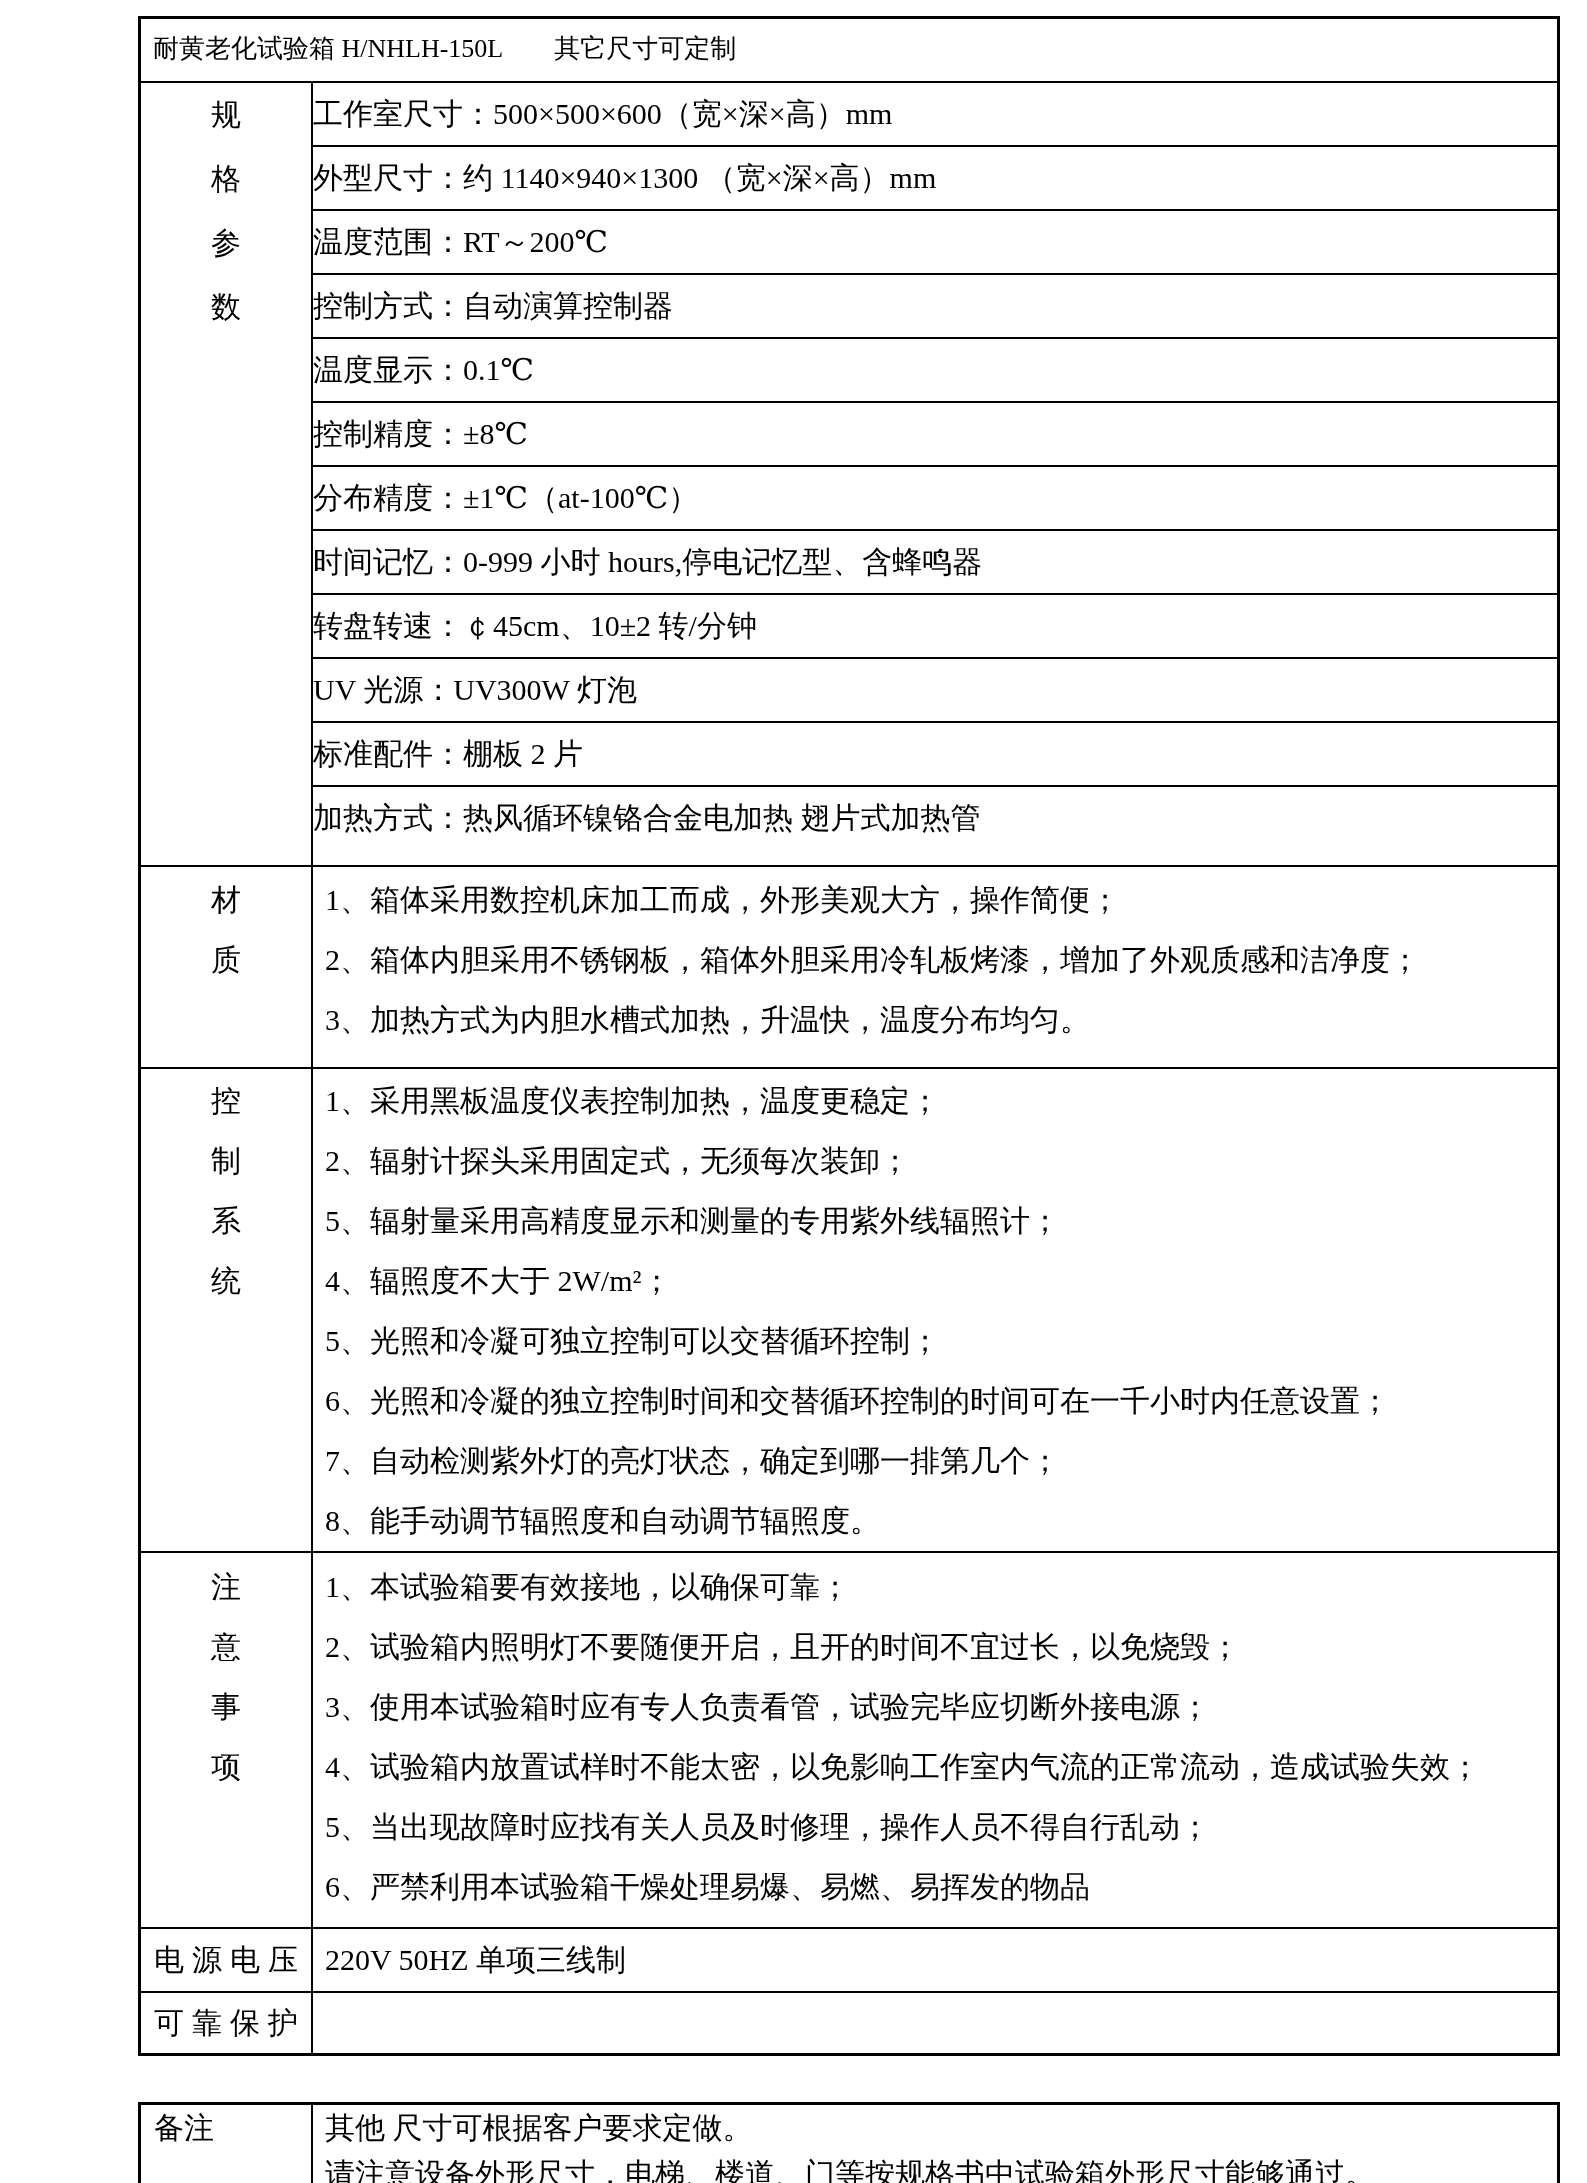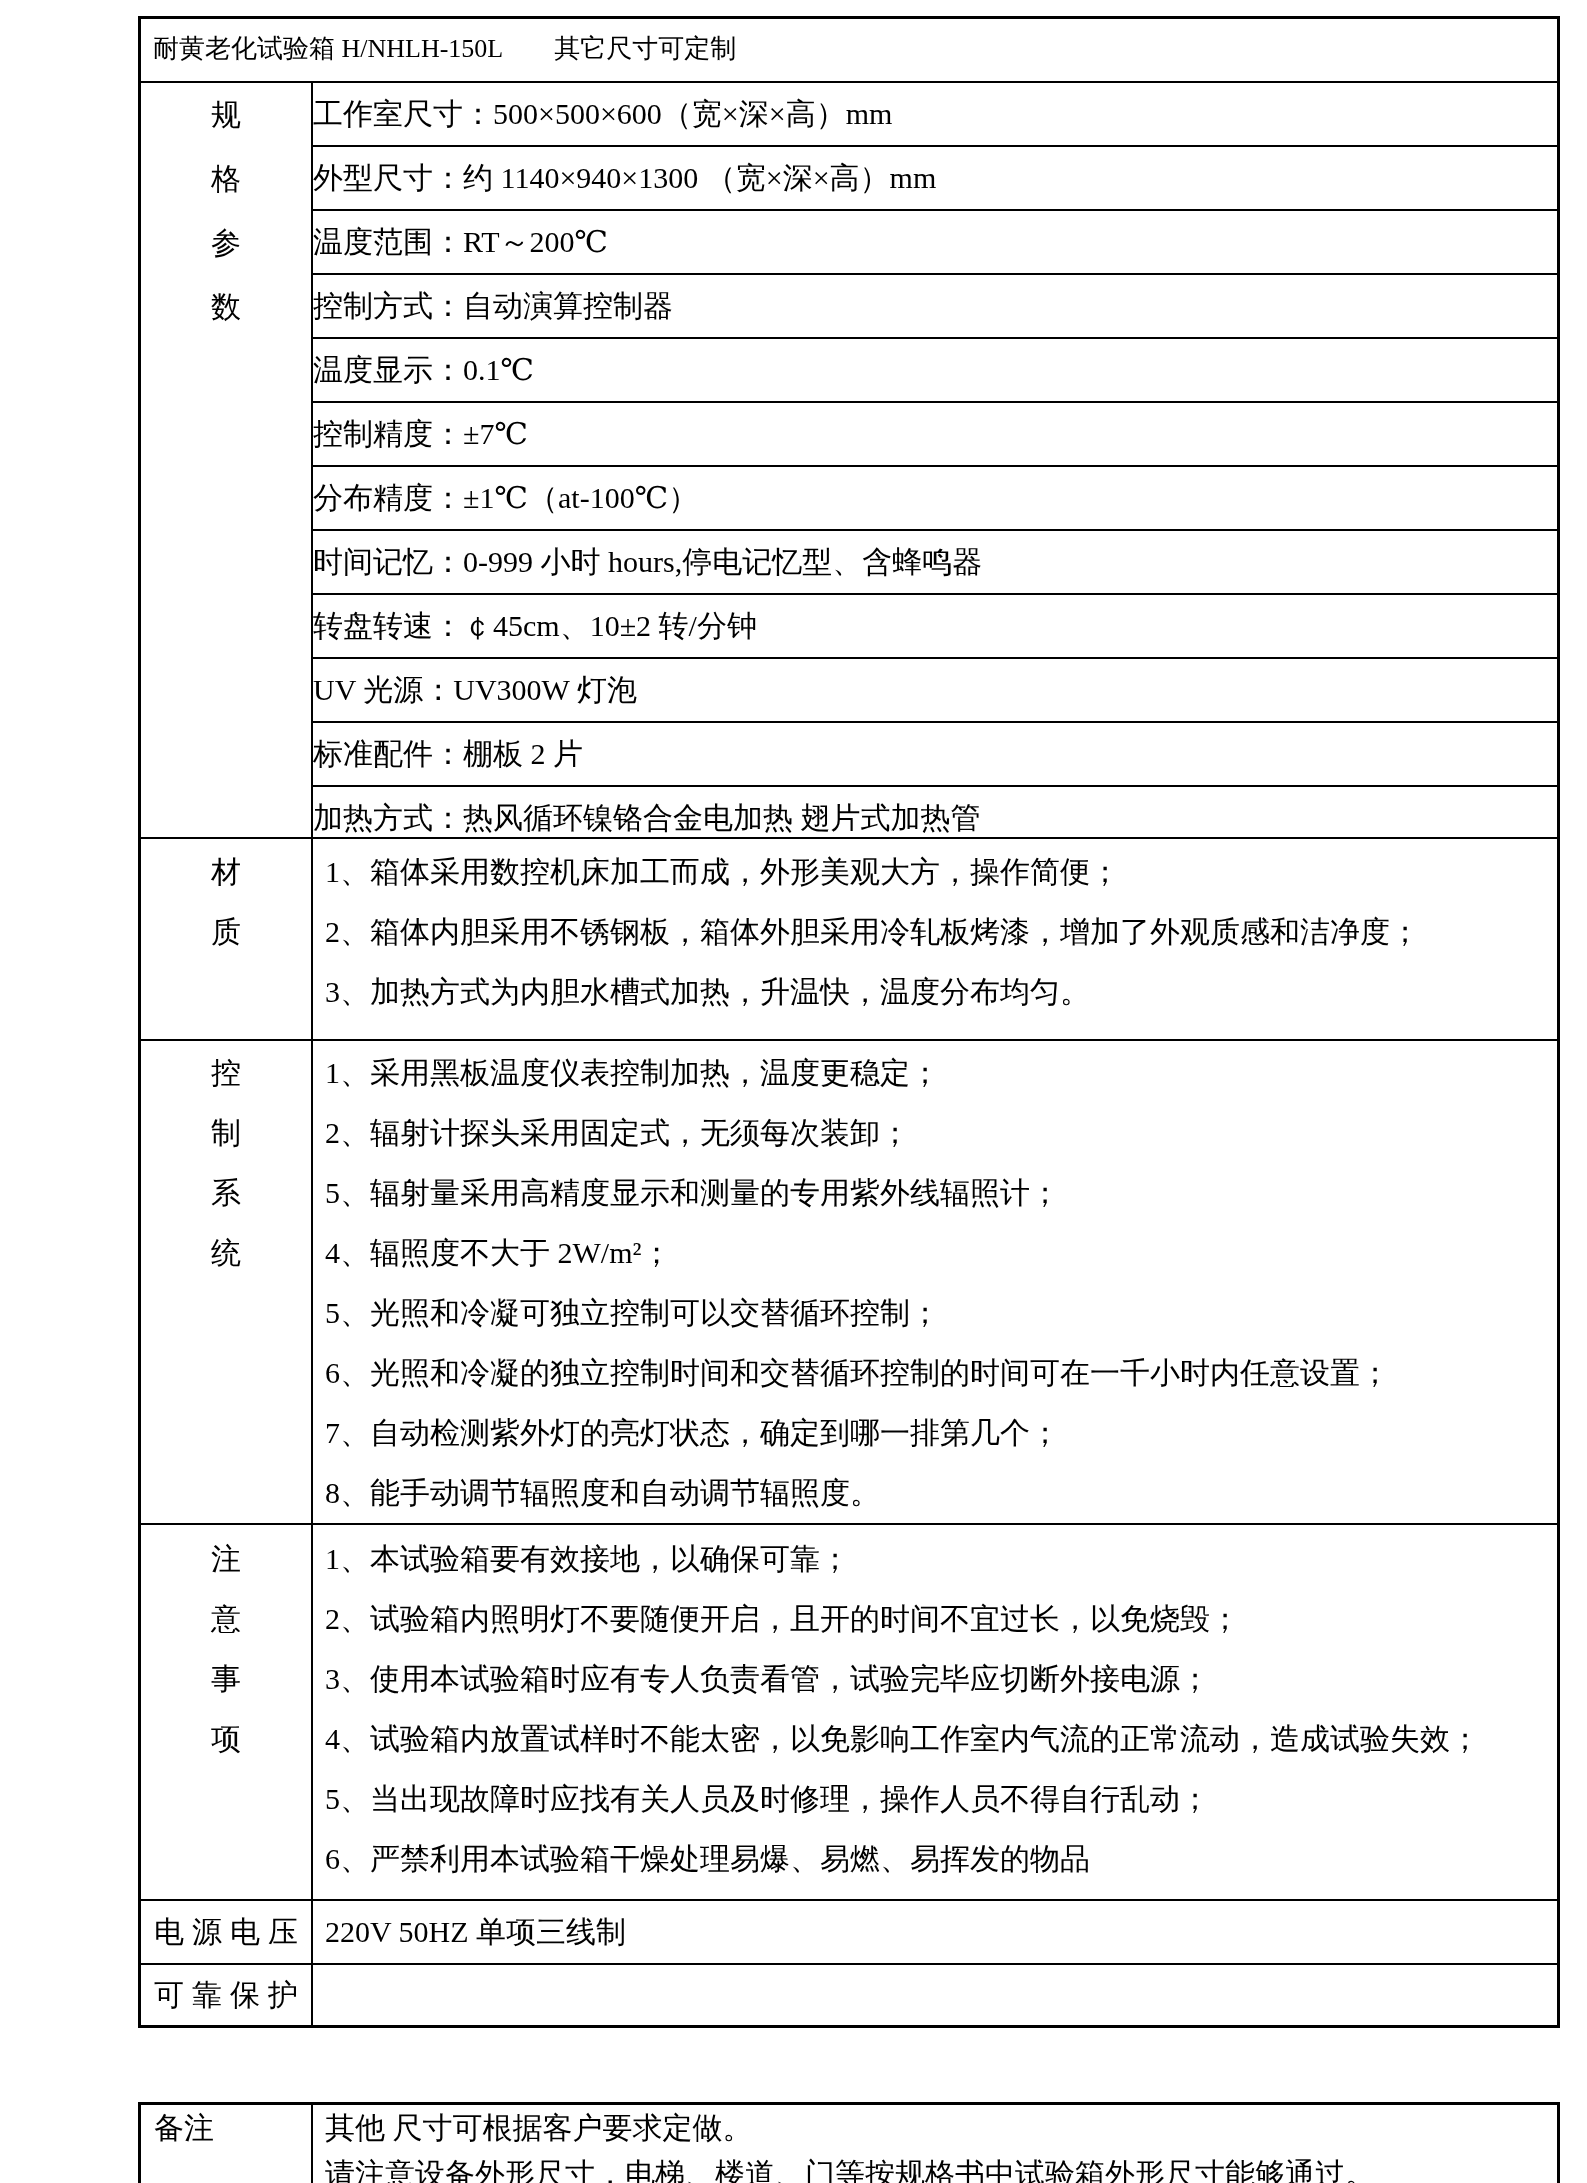--- a/index.html
+++ b/index.html
@@ -29,21 +29,21 @@
   .content-col { flex: 1; min-width: 0; font-size: 30px; }
 
   .slot64 { height: 64px; line-height: 64px; }
   .slot60 { height: 60px; line-height: 60px; }
   .slot46 { height: 46px; line-height: 46px; }
 
   .spec-row {
     height: 64px; line-height: 62px; border-bottom: 2px solid #000;
     white-space: nowrap; overflow: hidden;
   }
-  .spec-row:last-child { height: 50px; border-bottom: none; }
+  .spec-row:last-child { height: 78px; border-bottom: none; }
 
   .para-line { height: 60px; line-height: 60px; padding-left: 12px; white-space: nowrap; overflow: hidden; }
 
   .sec-material > div { padding-top: 3px; }
   .sec-material { height: 202px; }
   .sec-control > div { padding-top: 2px; }
   .sec-control { height: 484px; }
   .sec-notes > div { padding-top: 4px; }
   .sec-notes { height: 376px; }
 
@@ -75,21 +75,21 @@
       <div class="slot64">格</div>
       <div class="slot64">参</div>
       <div class="slot64">数</div>
     </div>
     <div class="content-col">
       <div class="spec-row">工作室尺寸：500×500×600（宽×深×高）mm</div>
       <div class="spec-row">外型尺寸：约 1140×940×1300 （宽×深×高）mm</div>
       <div class="spec-row">温度范围：RT～200℃</div>
       <div class="spec-row">控制方式：自动演算控制器</div>
       <div class="spec-row">温度显示：0.1℃</div>
-      <div class="spec-row">控制精度：±7℃</div>
+      <div class="spec-row">控制精度：±8℃</div>
       <div class="spec-row">分布精度：±1℃（at-100℃）</div>
       <div class="spec-row">时间记忆：0-999 小时 hours,停电记忆型、含蜂鸣器</div>
       <div class="spec-row">转盘转速：￠45cm、10±2 转/分钟</div>
       <div class="spec-row">UV 光源：UV300W 灯泡</div>
       <div class="spec-row">标准配件：棚板 2 片</div>
       <div class="spec-row">加热方式：热风循环镍铬合金电加热 翅片式加热管</div>
     </div>
   </div>
 
   <div class="section sec-material">

